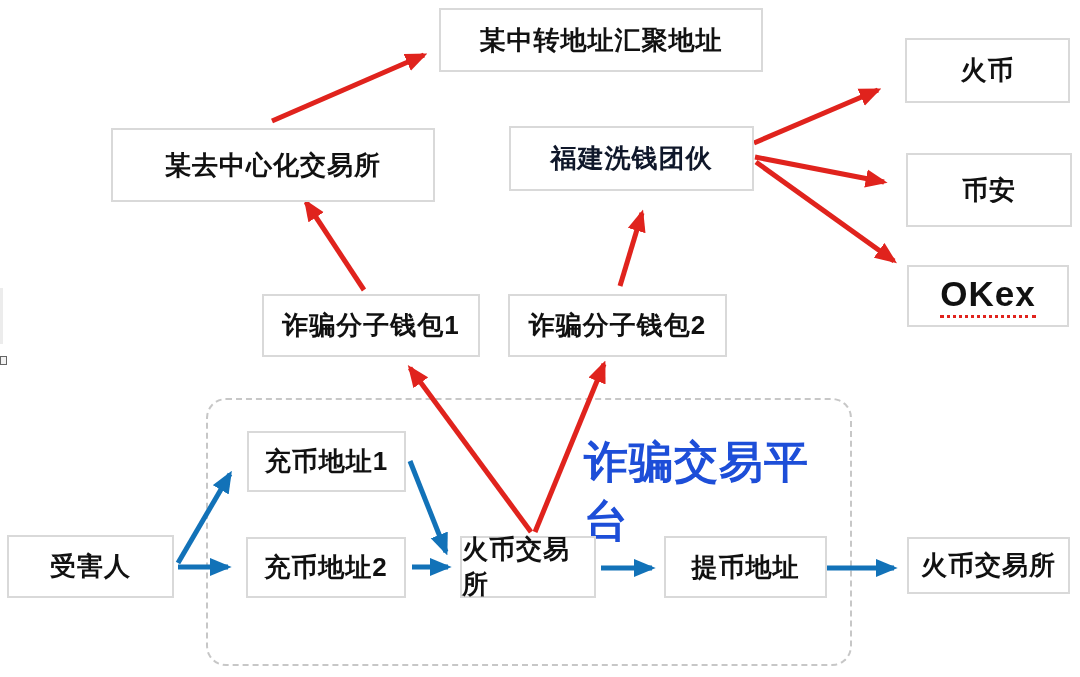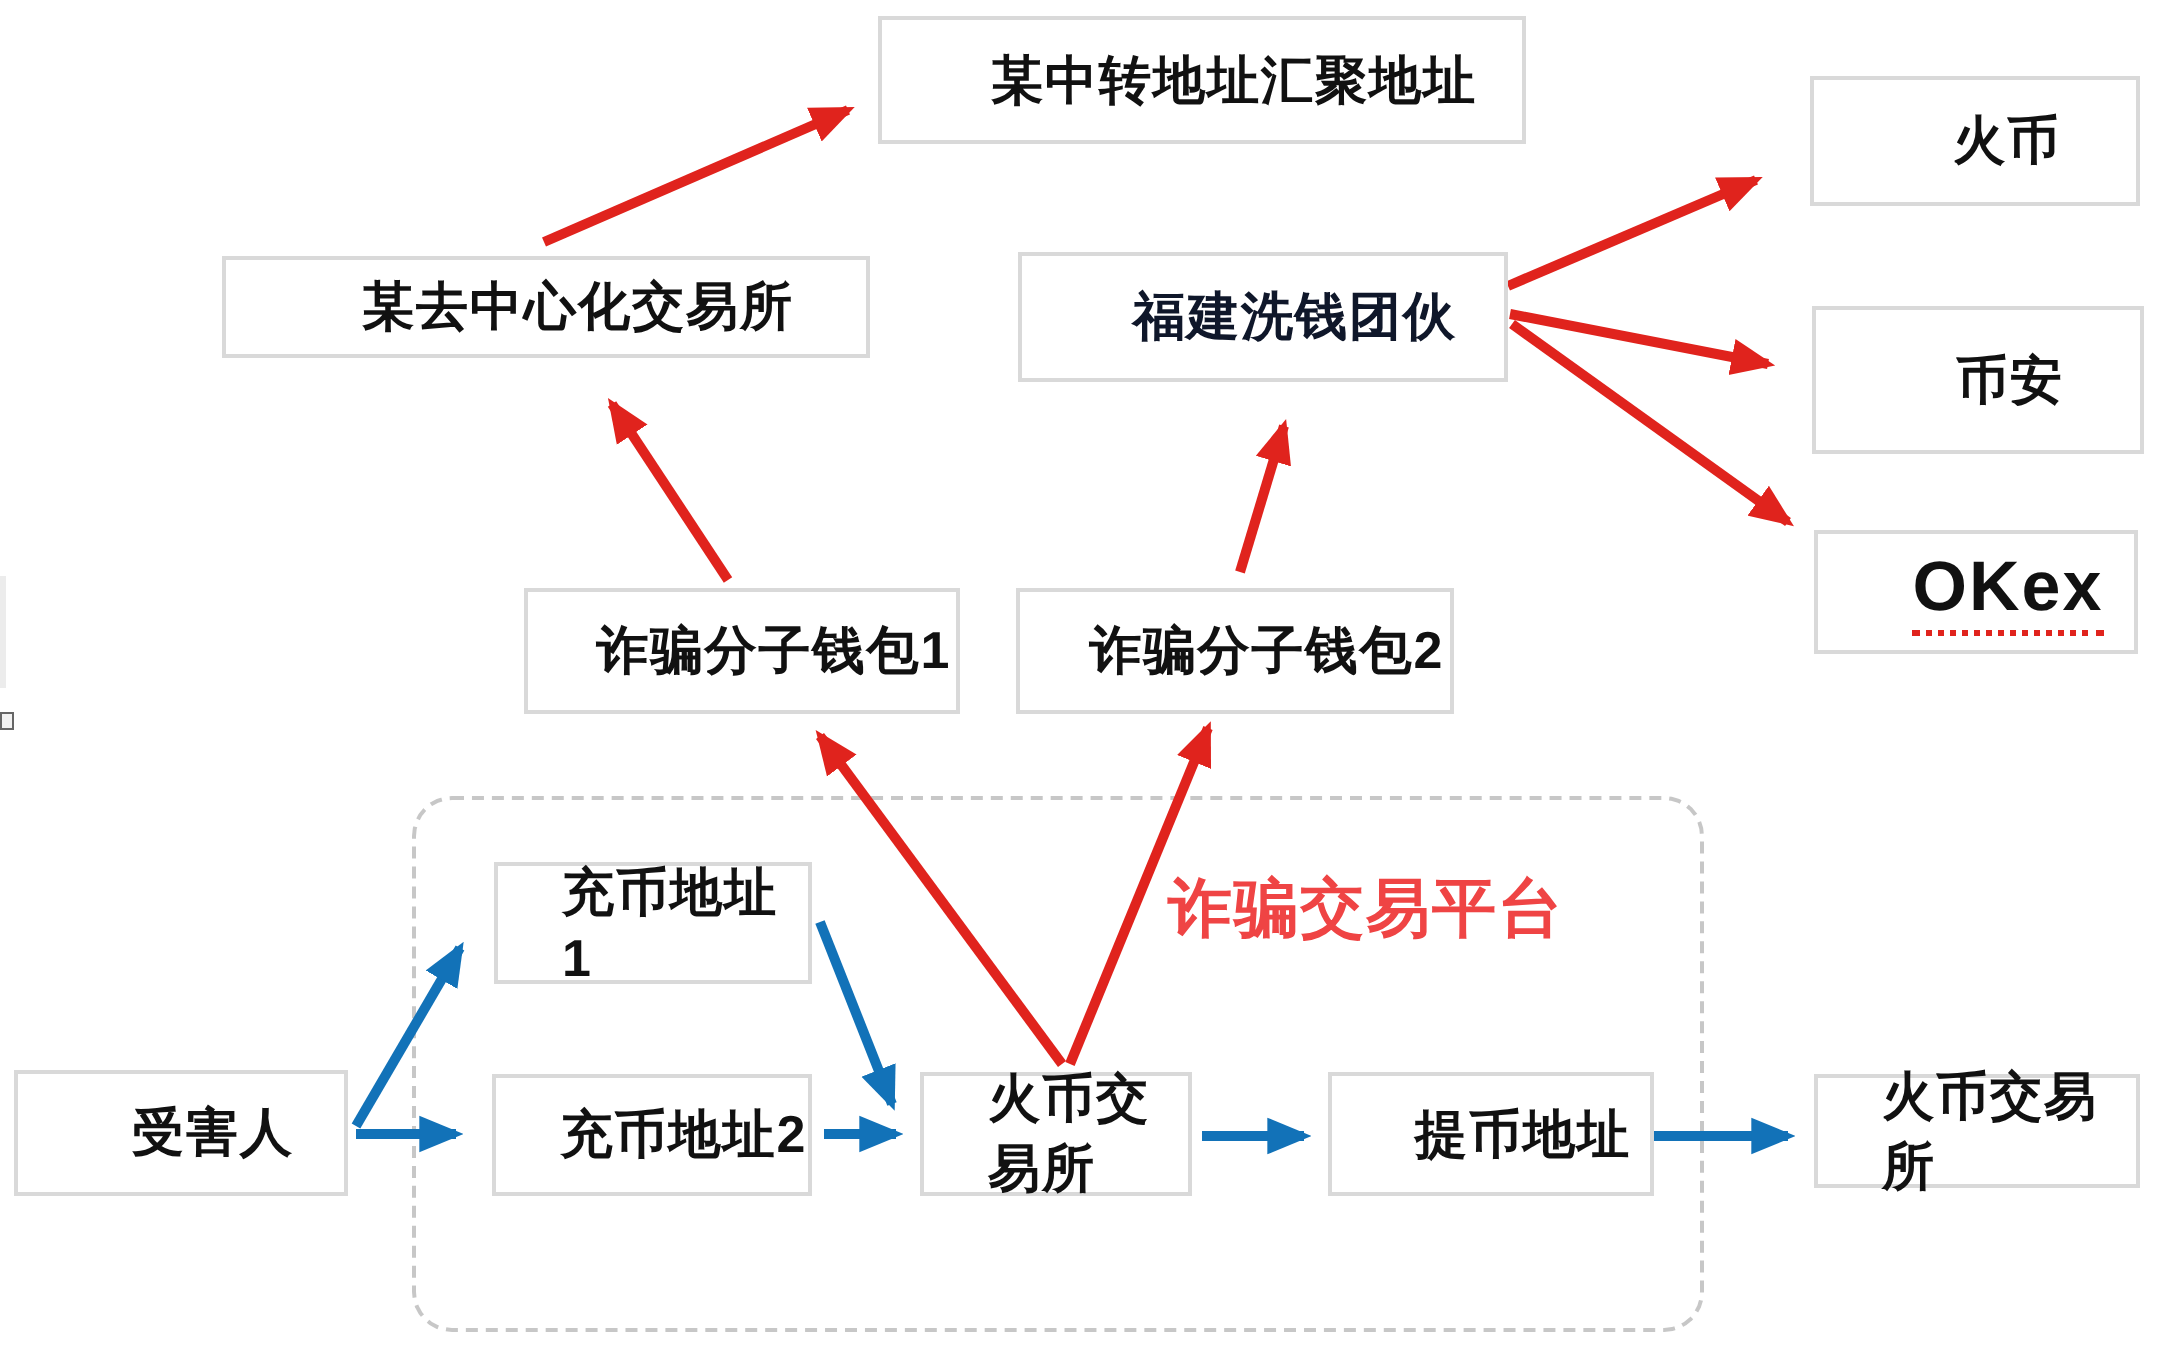--- a/index.html
+++ b/index.html
@@ -12,41 +12,40 @@
   }
   .node{
     position:absolute;
     background:#ffffff;
     border:2px solid #d9d9d9;
     box-sizing:border-box;
     display:flex;align-items:center;justify-content:center;
     font-size:26px;font-weight:700;color:#111111;
     letter-spacing:1px;
     z-index:3;
-    padding-left:32px;
   }
   .node.red-text{color:#0f172a;}
   .node .okex-underline{
     border-bottom:3px dotted #e0231d;
     padding-bottom:1px;
     font-size:35px;
   }
   #platform-container{
     position:absolute;
     left:206px;top:398px;width:646px;height:268px;
     border:2px dashed #c7c7c7;
     border-radius:20px;
     box-sizing:border-box;
     background:transparent;
     z-index:1;
   }
   #platform-label{
     position:absolute;
     left:584px;top:433px;width:250px;
-    font-size:32px;font-weight:800;color:#ef4444;
+    font-size:44px;font-weight:800;color:#1d4ed8;
     letter-spacing:1px;
     z-index:2;
     text-align:left;
   }
   svg#edges{
     position:absolute;left:0;top:0;z-index:2;
     pointer-events:none;
   }
   .edge-blue{stroke:#1272b8;stroke-width:5;fill:none;}
   .edge-red{stroke:#e0231d;stroke-width:5;fill:none;}
@@ -91,21 +90,21 @@
     <line class="edge-red" x1="272" y1="121" x2="424" y2="55" marker-end="url(#mr)"></line>
     <line class="edge-red" x1="754" y1="143" x2="878" y2="90" marker-end="url(#mr)"></line>
     <line class="edge-red" x1="755" y1="157" x2="884" y2="182" marker-end="url(#mr)"></line>
     <line class="edge-red" x1="756" y1="162" x2="894" y2="261" marker-end="url(#mr)"></line>
   </svg>
 
   <div class="node" style="left:439px;top:8px;width:324px;height:64px;">
     <span>某中转地址汇聚地址</span>
   </div>
 
-  <div class="node" style="left:111px;top:128px;width:324px;height:51px;">
+  <div class="node" style="left:111px;top:128px;width:324px;height:74px;">
     <span>某去中心化交易所</span>
   </div>
 
   <div class="node red-text" style="left:509px;top:126px;width:245px;height:65px;">
     <span>福建洗钱团伙</span>
   </div>
 
   <div class="node" style="left:905px;top:38px;width:165px;height:65px;justify-content:center;">
     <span>火币</span>
   </div>

